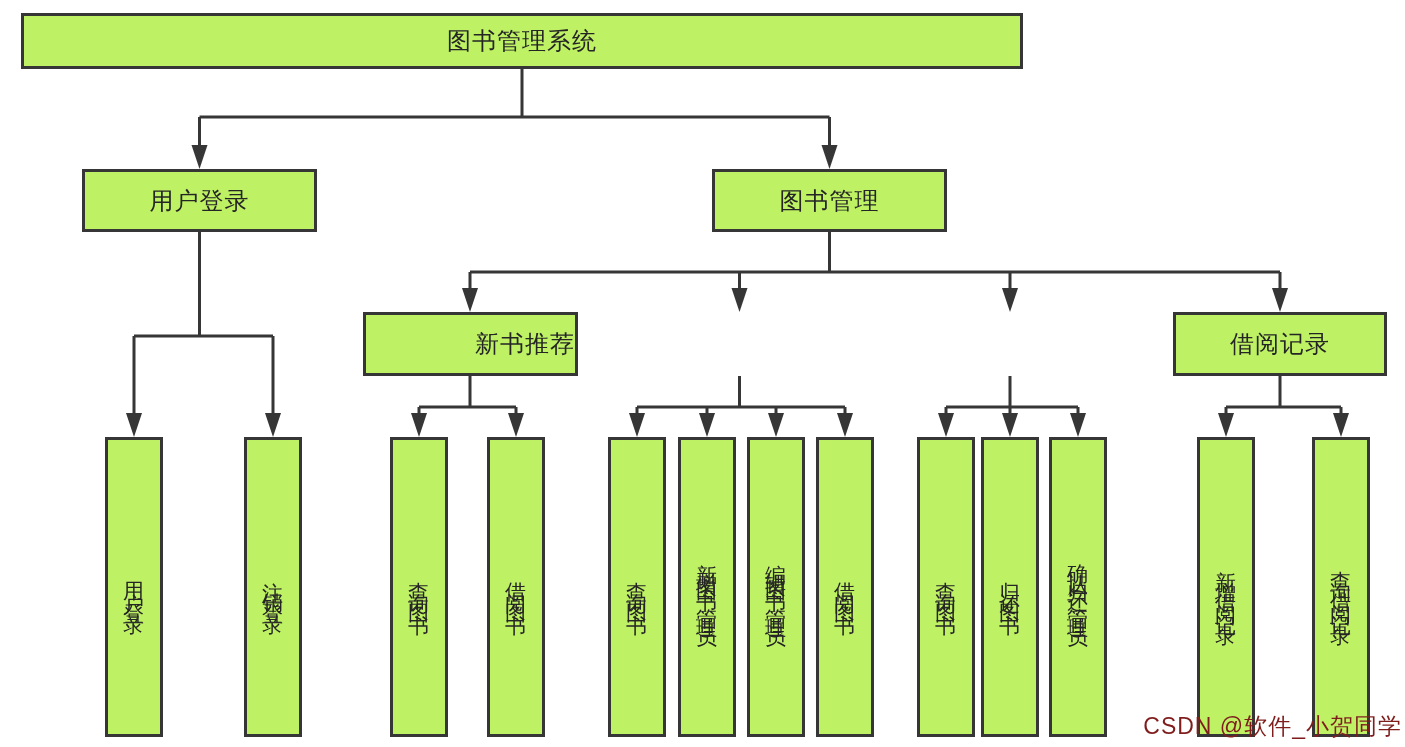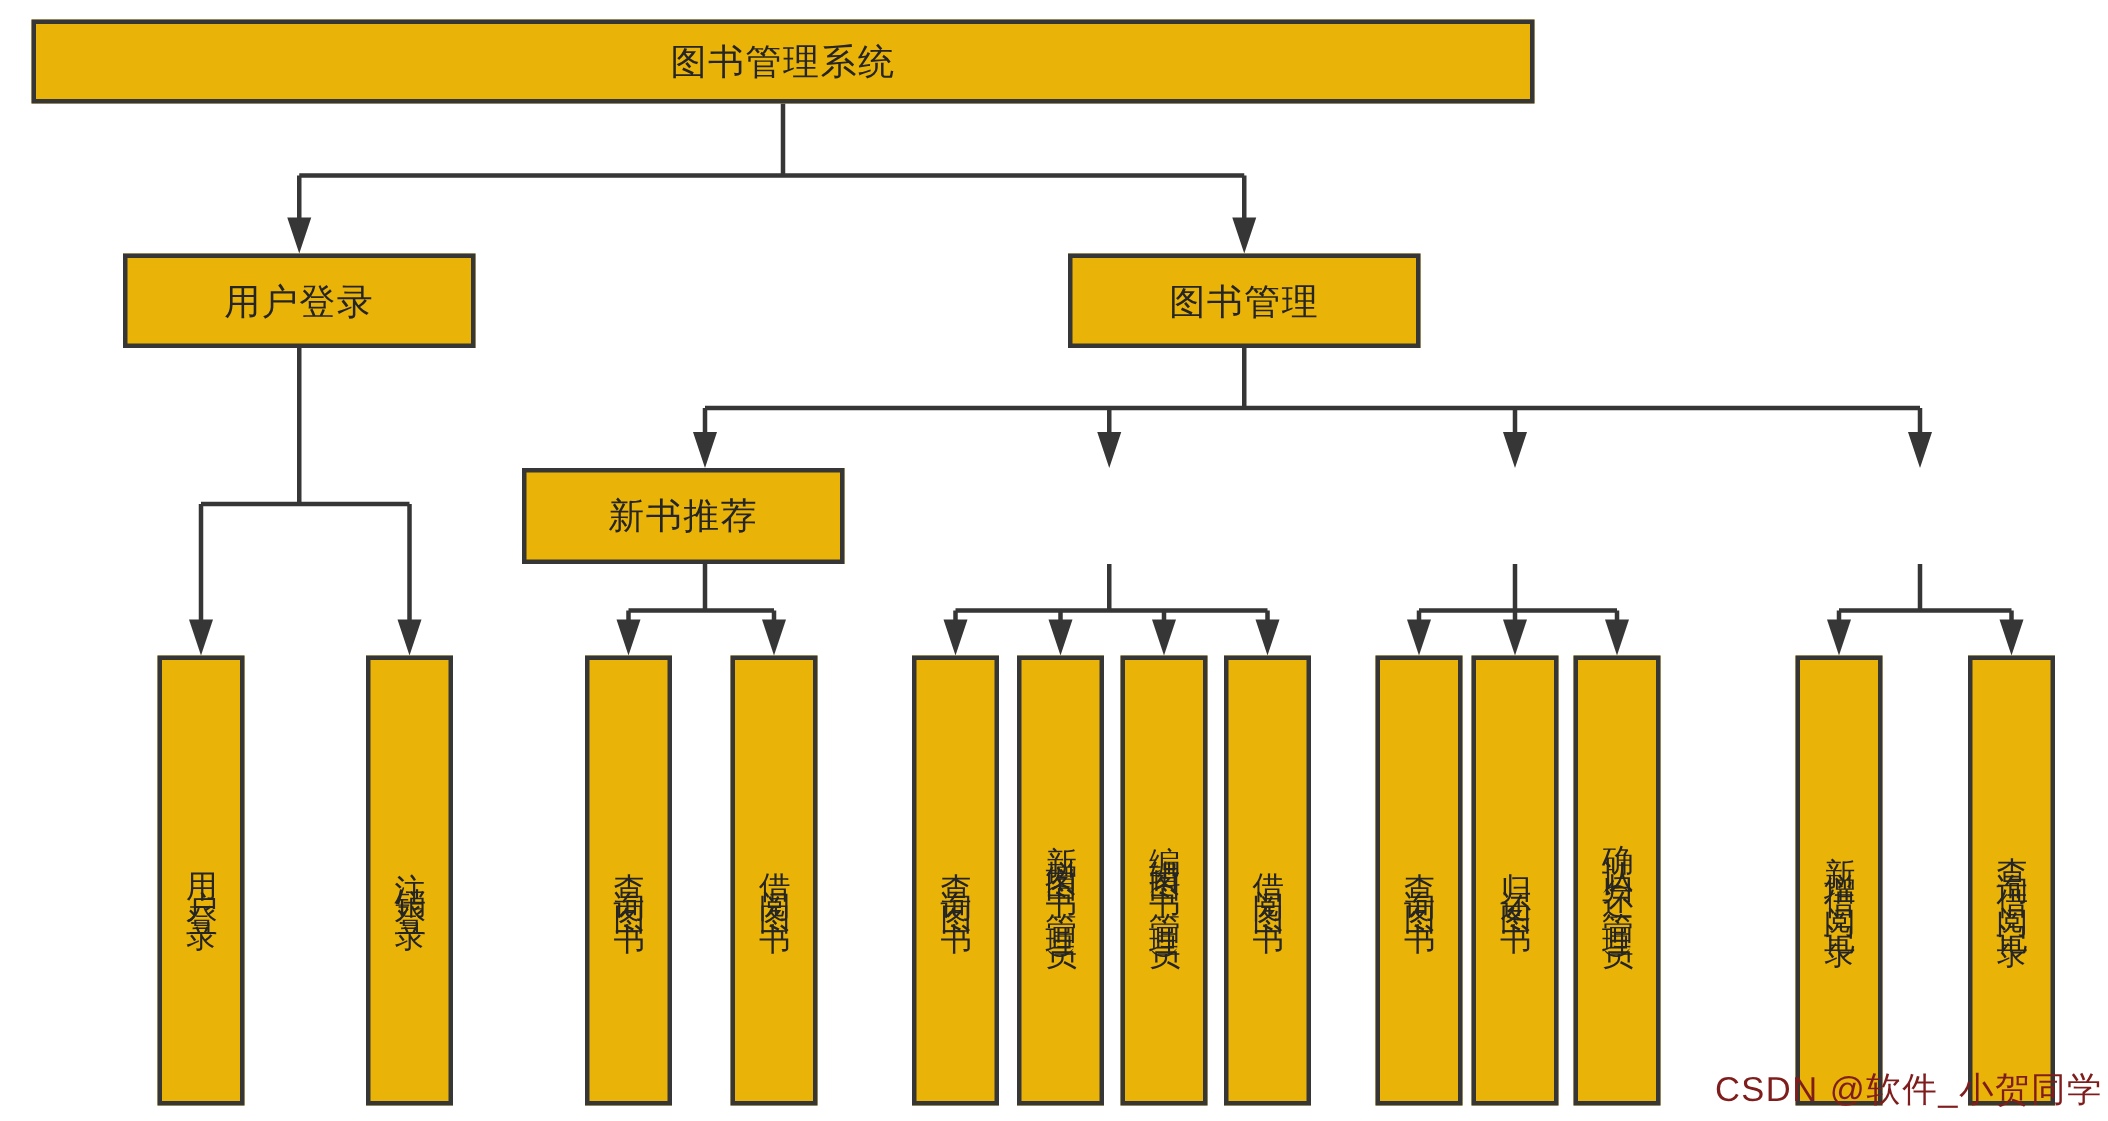--- a/index.html
+++ b/index.html
@@ -8,21 +8,21 @@
     width:1405px;height:747px;
     background:#ffffff;
     font-family:"Liberation Sans", sans-serif;
     overflow:hidden;
   }
   .connectors{position:absolute;left:0;top:0;z-index:1;}
   .node{
     position:absolute;
     box-sizing:border-box;
     border:3px solid #363636;
-    background:#eab308;
+    background:#bef264;
     display:flex;
     align-items:center;
     justify-content:center;
     z-index:2;
     color:#252525;
   }
   .h-label{
     font-size:24px;
     letter-spacing:1px;
     white-space:nowrap;
@@ -87,22 +87,25 @@
     <span class="h-label">图书管理系统</span>
   </div>
 
   <div class="node" style="left:82px;top:169px;width:235px;height:63px;">
     <span class="h-label">用户登录</span>
   </div>
   <div class="node" style="left:712px;top:169px;width:235px;height:63px;">
     <span class="h-label">图书管理</span>
   </div>
 
-  <div class="node" style="left:348px;top:312px;width:215px;height:64px;">
+  <div class="node" style="left:363px;top:312px;width:215px;height:64px;justify-content:flex-end;">
     <span class="h-label">新书推荐</span>
+  </div>
+  <div class="node" style="left:1173px;top:312px;width:214px;height:64px;">
+    <span class="h-label">借阅记录</span>
   </div>
 
   <div class="node" style="left:105px;top:437px;width:58px;height:300px;">
     <span class="v-label">用户登录</span>
   </div>
   <div class="node" style="left:244px;top:437px;width:58px;height:300px;">
     <span class="v-label">注销登录</span>
   </div>
 
   <div class="node" style="left:390px;top:437px;width:58px;height:300px;">

